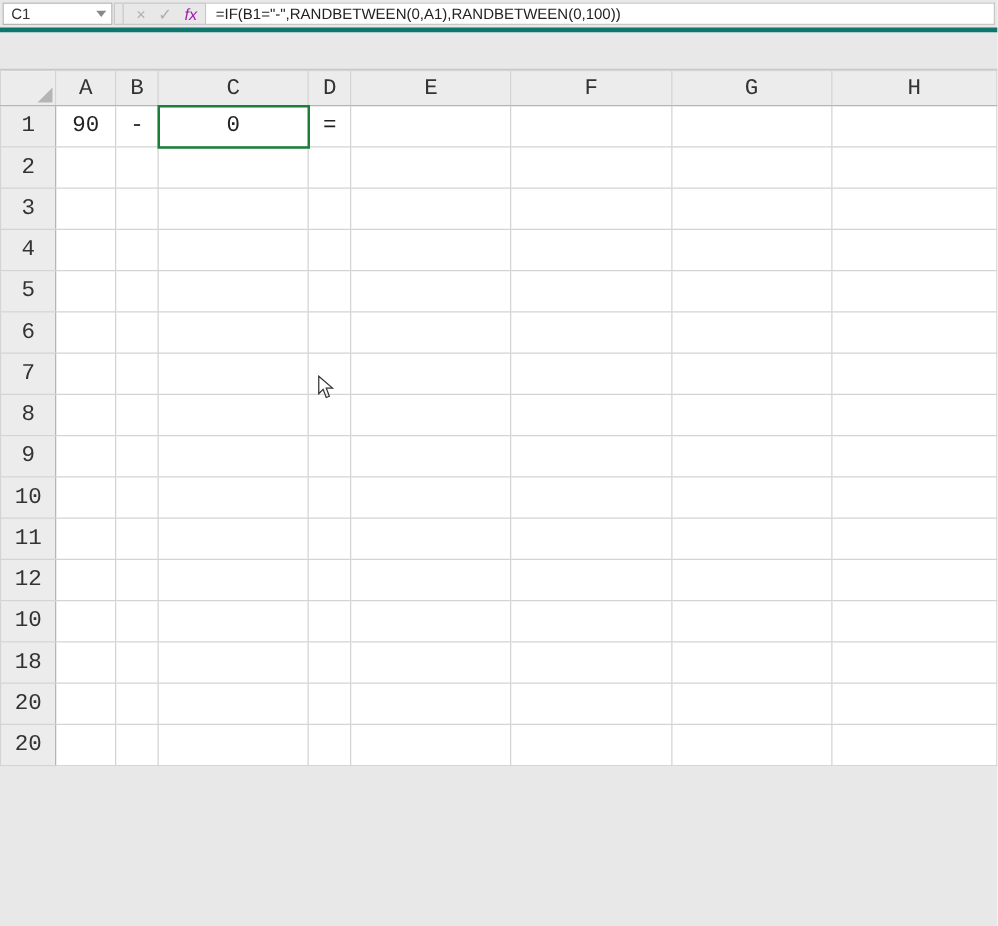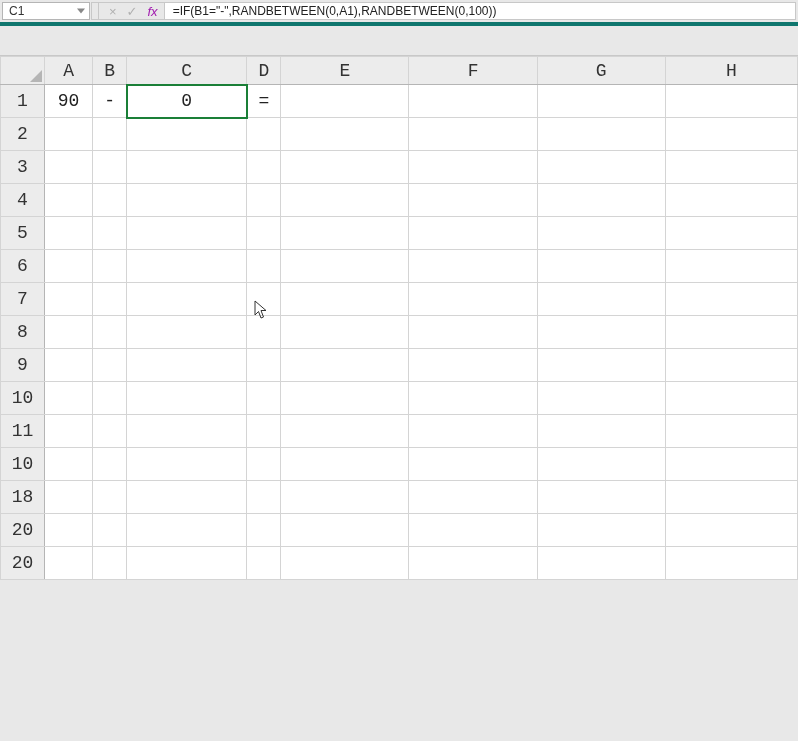--- a/index.html
+++ b/index.html
@@ -329,20 +329,31 @@
           <td></td>
           <td></td>
           <td></td>
           <td></td>
           <td></td>
           <td></td>
           <td></td>
           <td></td>
         </tr>
         <tr>
+          <th class="rowhdr">12</th>
+          <td></td>
+          <td></td>
+          <td></td>
+          <td></td>
+          <td></td>
+          <td></td>
+          <td></td>
+          <td></td>
+        </tr>
+        <tr>
           <th class="rowhdr">10</th>
           <td></td>
           <td></td>
           <td></td>
           <td></td>
           <td></td>
           <td></td>
           <td></td>
           <td></td>
         </tr>

